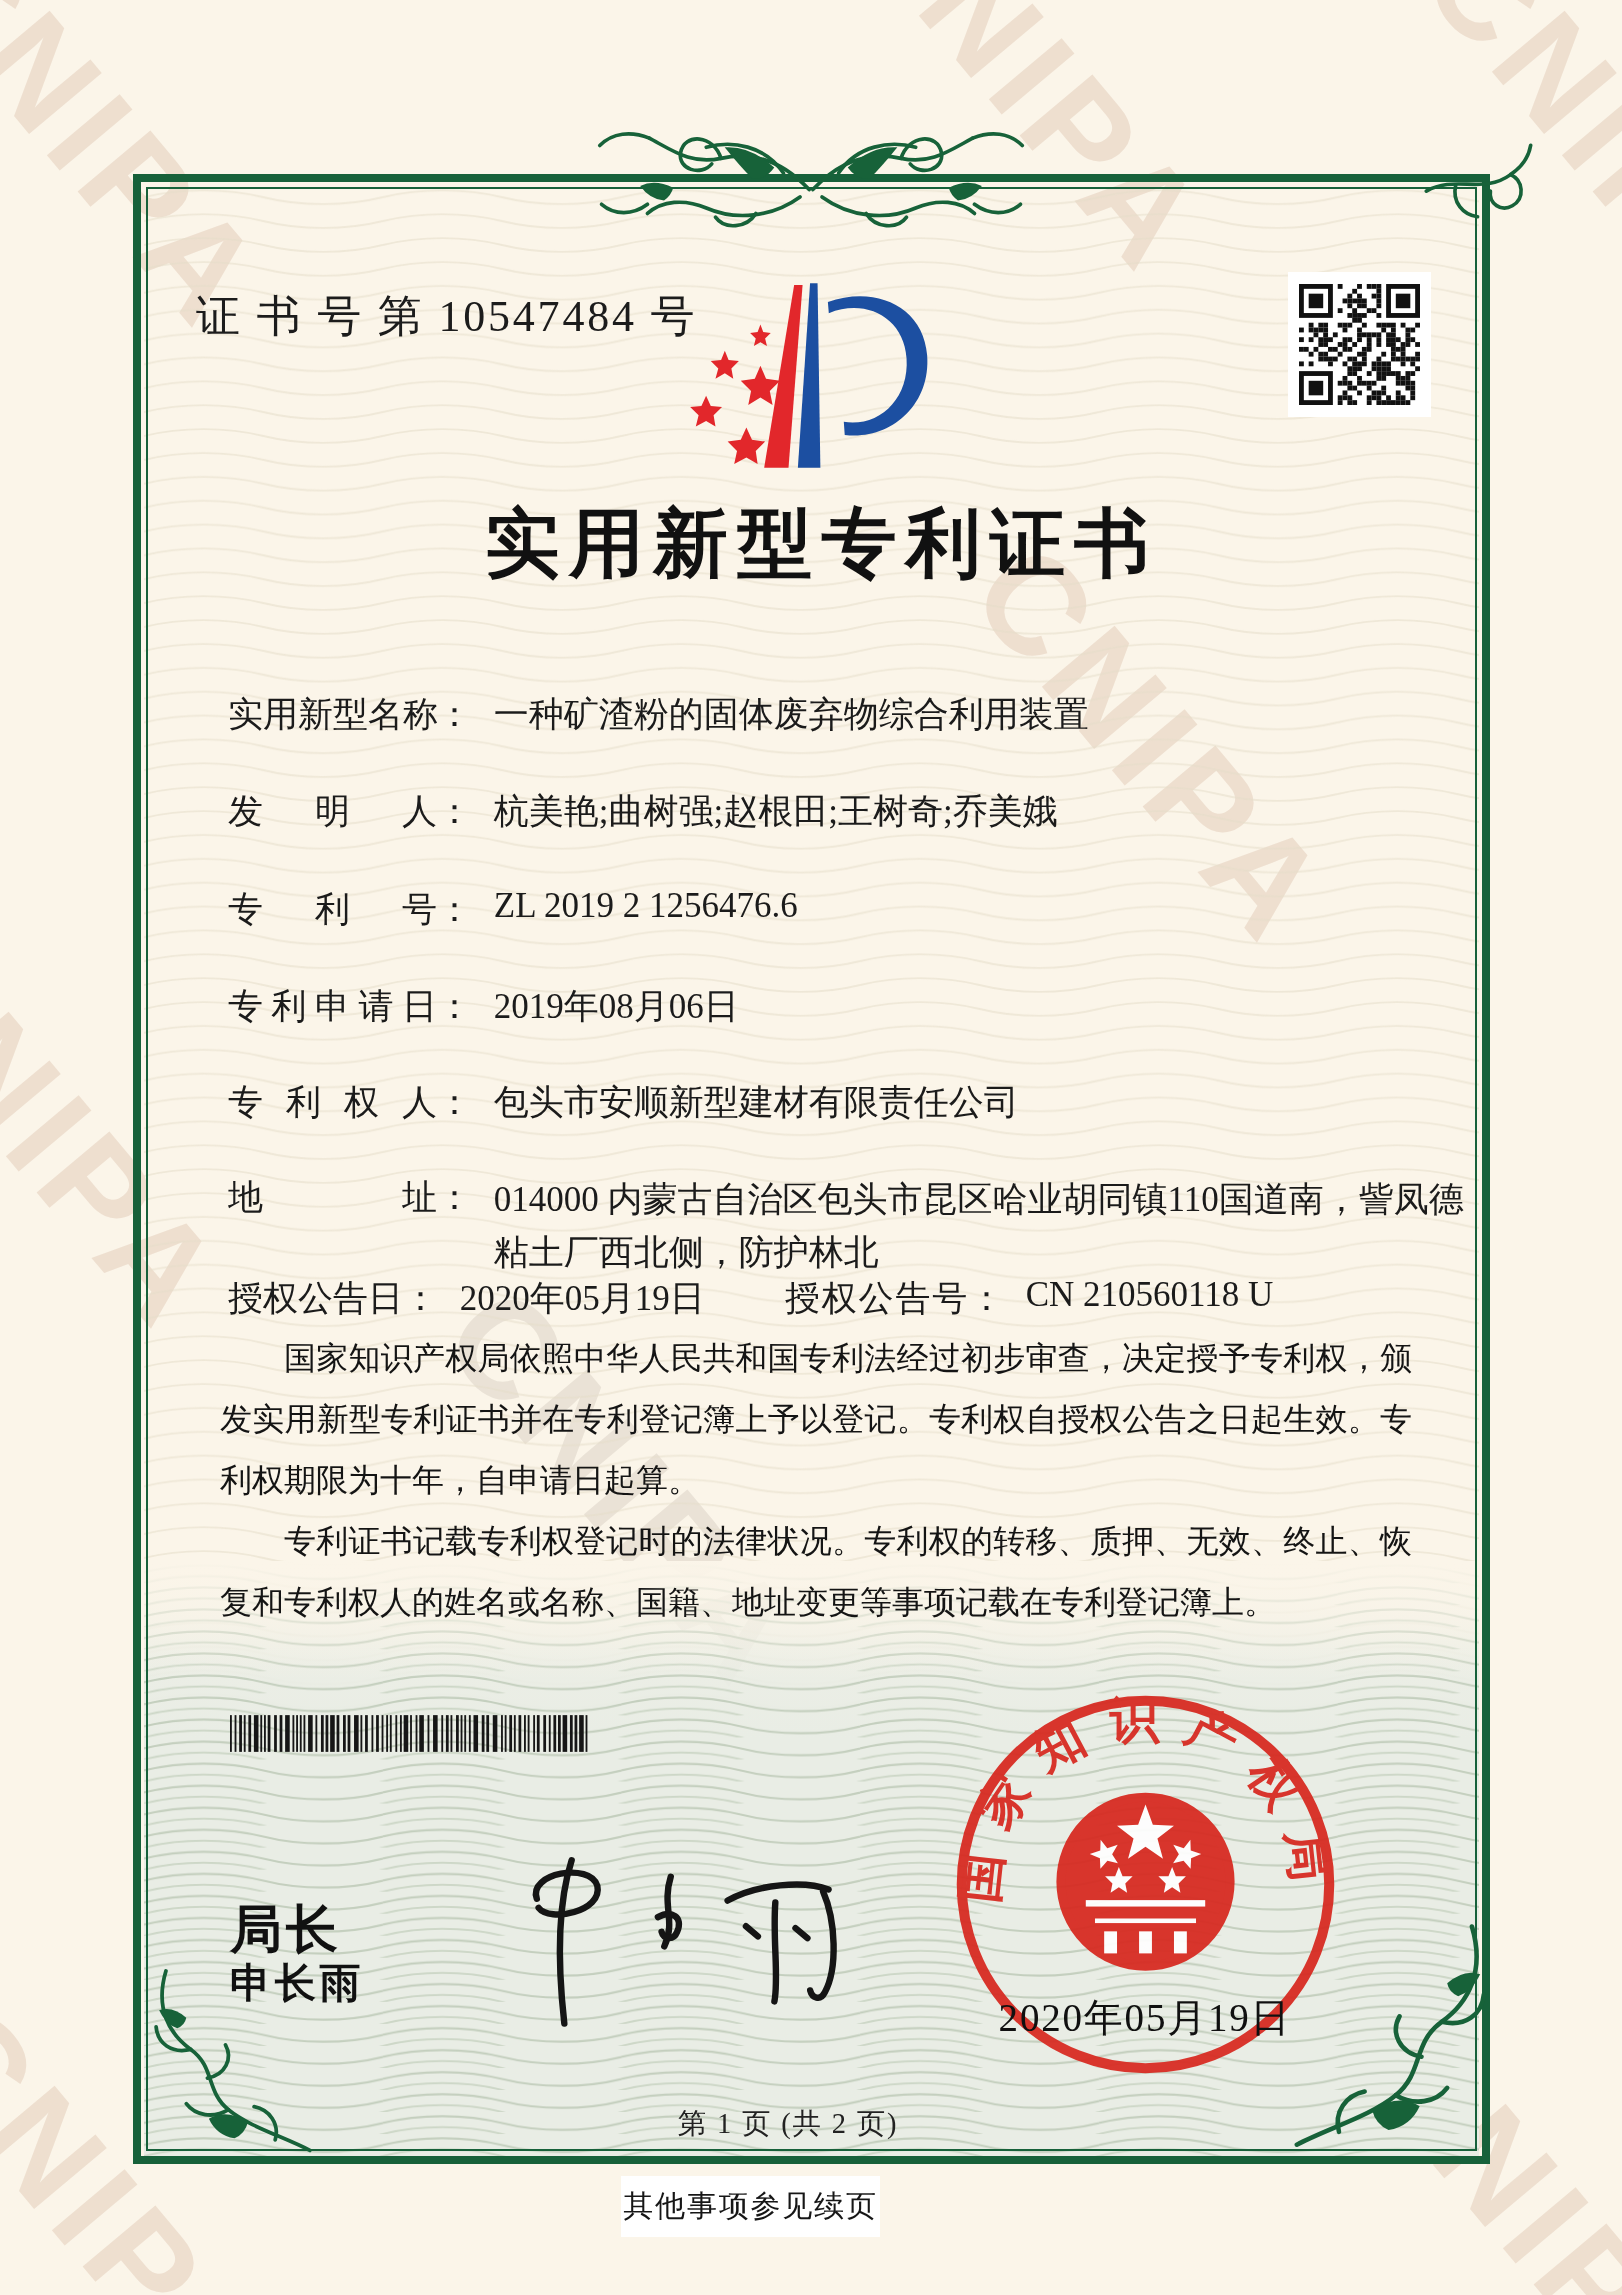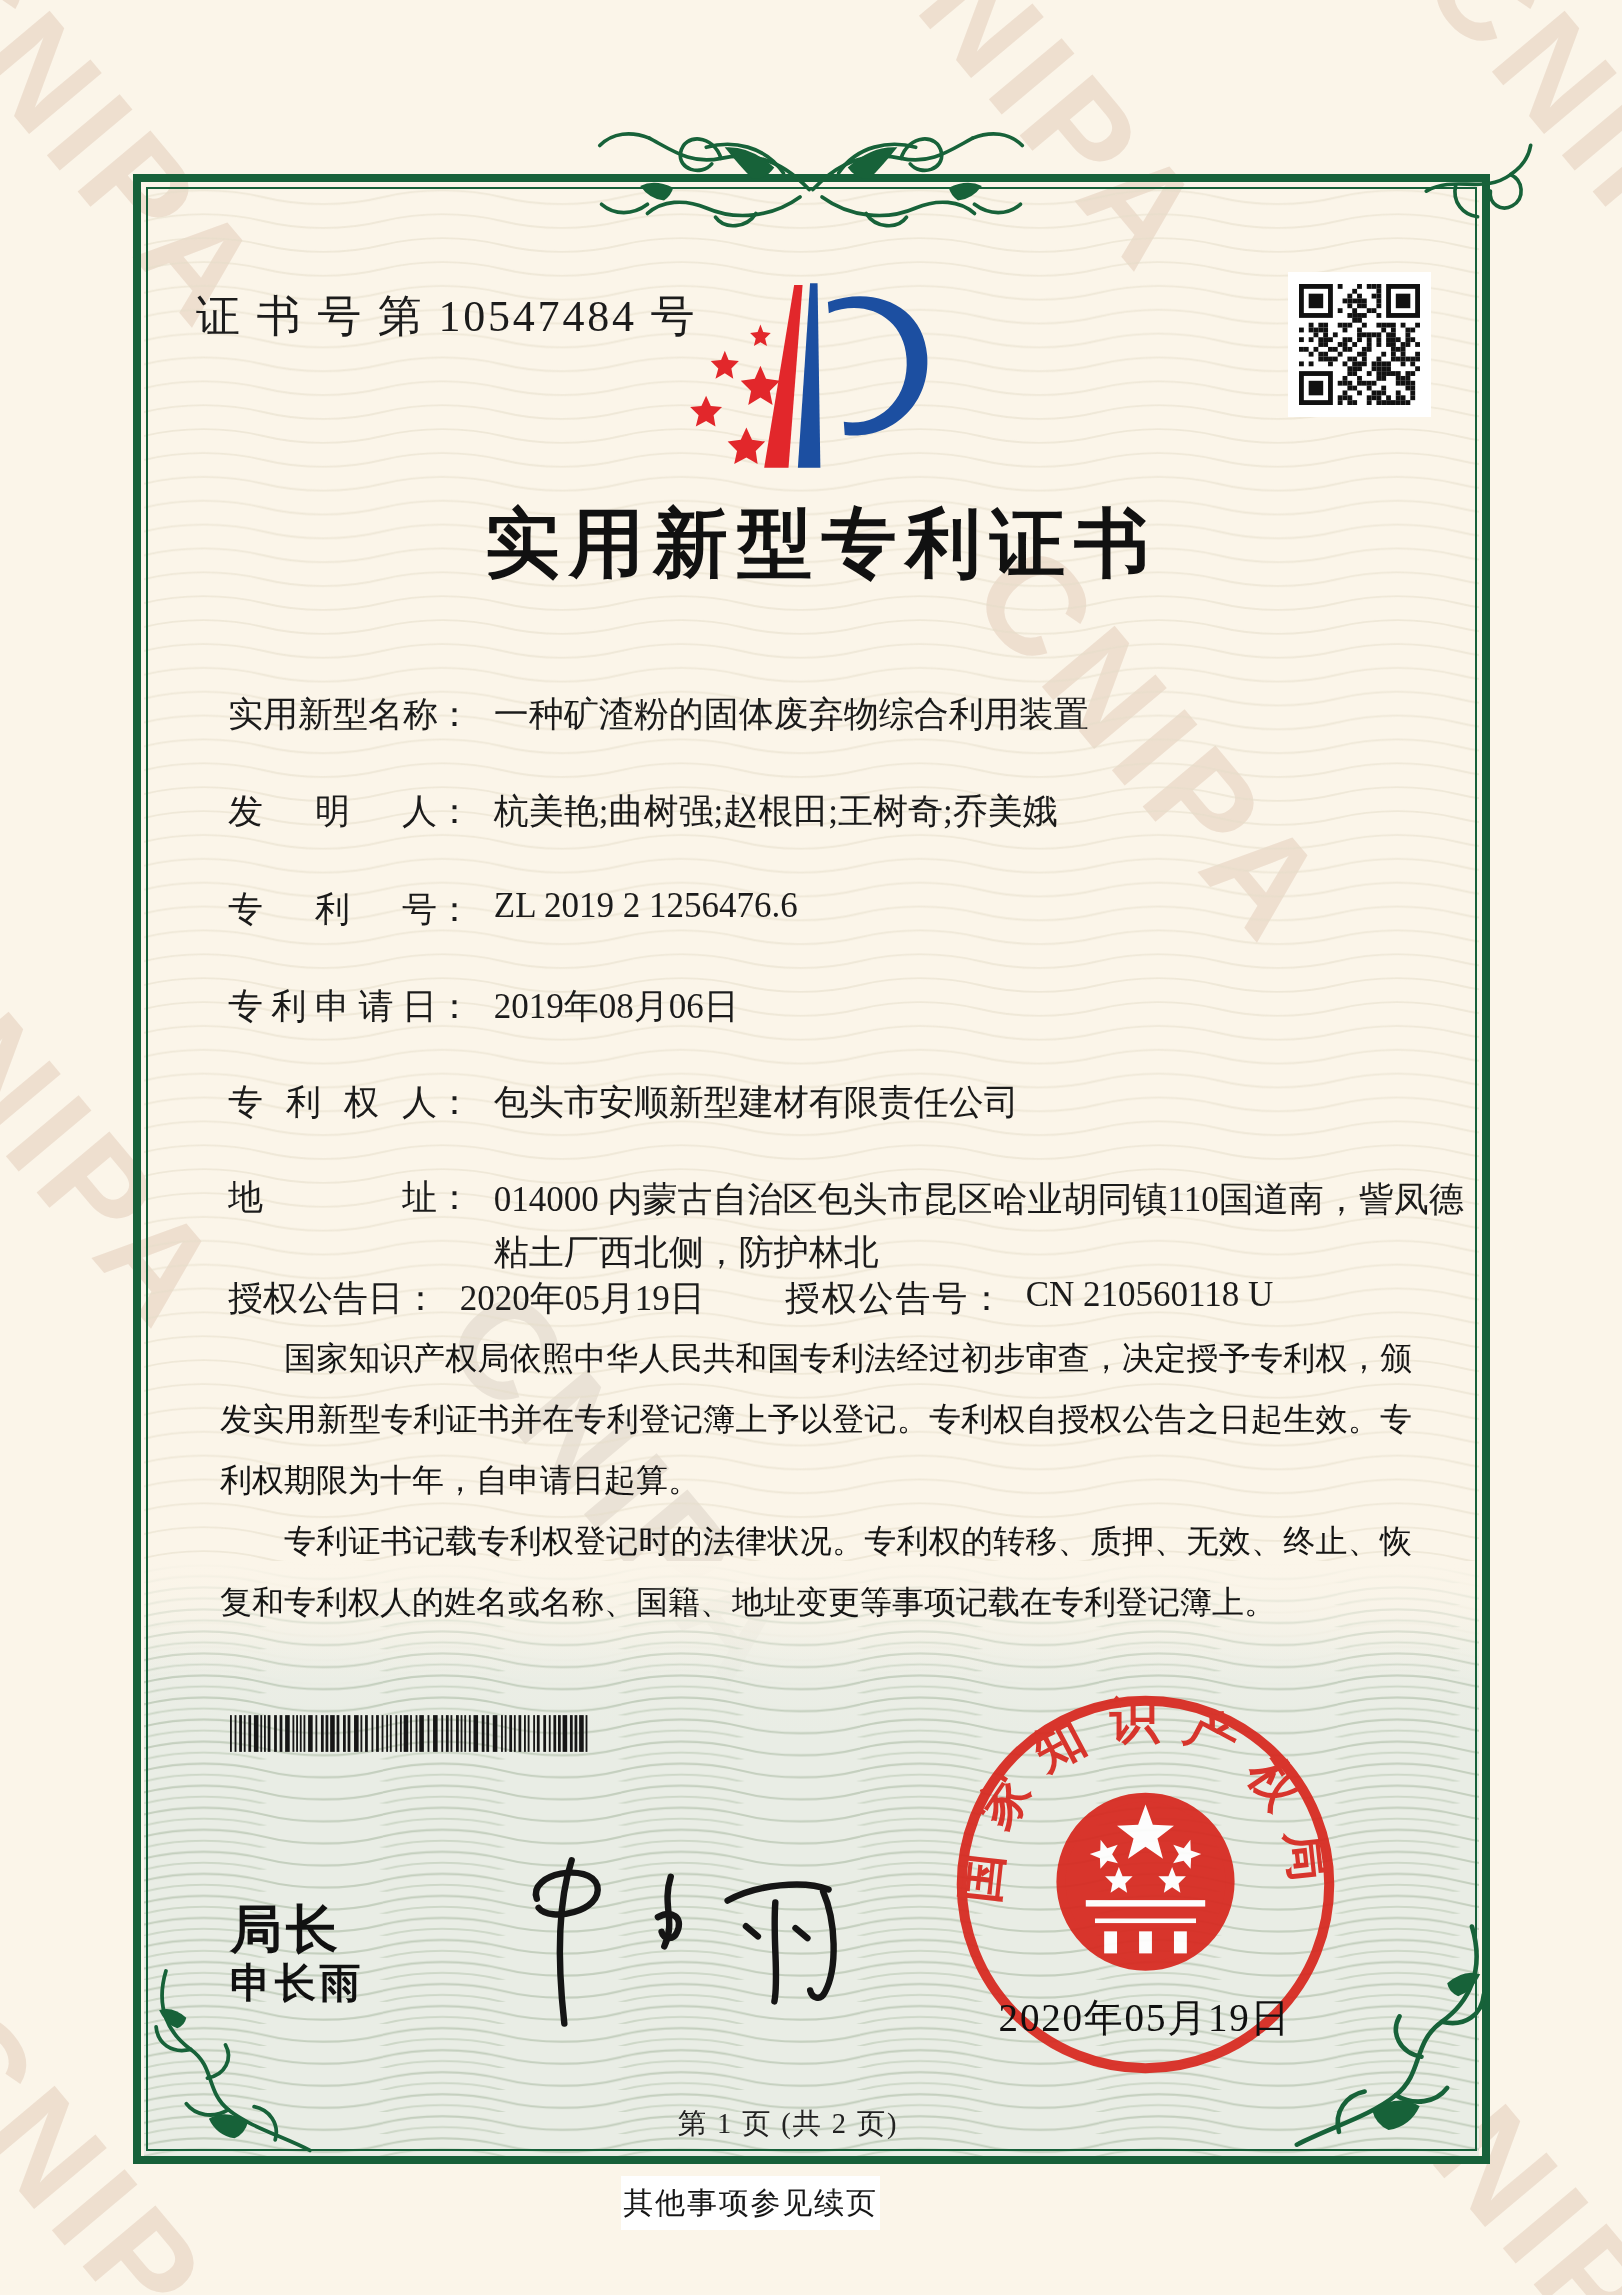--- a/index.html
+++ b/index.html
@@ -48,21 +48,21 @@
   .dir-title{left:230px;top:1870px;font-size:52px;font-weight:600;color:#111;
              font-family:"Liberation Sans","DejaVu Sans",sans-serif;letter-spacing:3.7px;margin-top:25px;}
   .dir-name{left:230px;top:1956px;font-size:41px;font-weight:700;color:#111;
             font-family:"Liberation Sans","DejaVu Sans",sans-serif;letter-spacing:3.7px;}
   .signature{left:500px;top:1829px;width:358px;height:211px;}
 
   .seal{left:948px;top:1687px;width:395px;height:395px;}
   .seal-date{left:955px;top:1991px;width:380px;text-align:center;font-size:39px;color:#101010;letter-spacing:1.8px;}
 
   .pagenum{left:0;right:73px;top:2105px;text-align:center;font-size:28.5px;color:#222;letter-spacing:1.8px;padding-left:26px;}
-  .contnote{left:621px;top:2176px;width:259px;height:54px;background:#ffffff;
+  .contnote{left:621px;top:2176px;width:259px;height:61px;background:#ffffff;
             display:flex;align-items:center;justify-content:center;
             font-size:30px;color:#161616;letter-spacing:1.8px;}
 
   .qrbox{left:1288px;top:272px;width:143px;height:145px;background:#fff;
          display:flex;align-items:center;justify-content:center;}
 </style>
 </head>
 <body>
 
 <div class="page">

